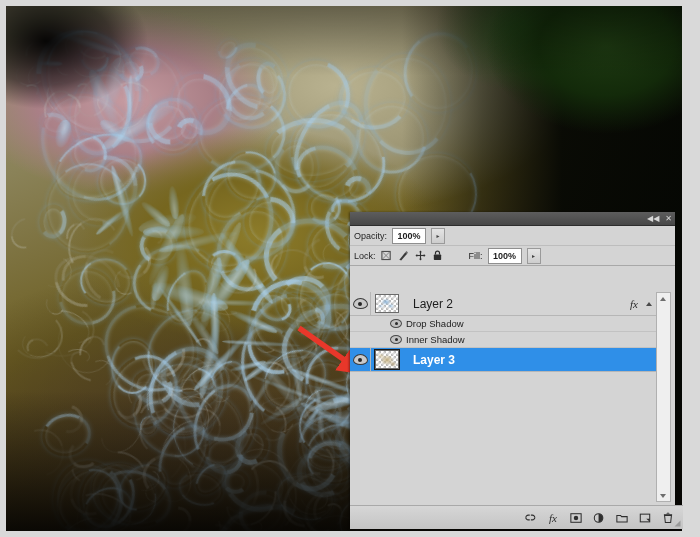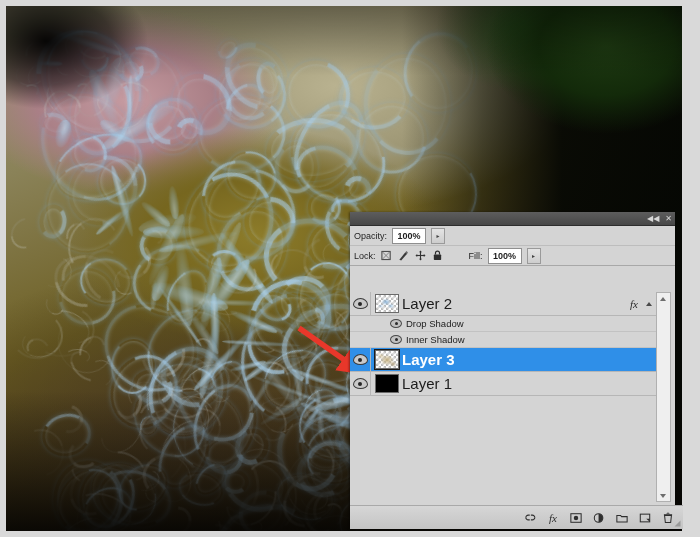--- a/index.html
+++ b/index.html
@@ -239,21 +239,21 @@
       radial-gradient(ellipse 4px 3px at 5px 11px, rgba(160,195,228,0.6) 0%, rgba(160,195,228,0) 72%);
   }
   .thumb-art-tan {
     position: absolute; inset: 0;
     background:
       radial-gradient(ellipse 8px 6px at 11px 9px, rgba(196,176,128,0.92) 0%, rgba(196,176,128,0.35) 62%, rgba(196,176,128,0) 85%),
       radial-gradient(ellipse 5px 4px at 5px 5px, rgba(214,198,158,0.8) 0%, rgba(214,198,158,0) 75%),
       radial-gradient(ellipse 5px 4px at 17px 13px, rgba(170,148,104,0.75) 0%, rgba(170,148,104,0) 75%);
   }
   .thumb-black { background: #000; background-image: none; }
-  .layer-name { margin-left: 2px; font-size: 15px; }
+  .layer-name { margin-left: 13px; font-size: 12px; }
   .layer-row.selected .layer-name { font-weight: bold; }
   .fx-mark {
     position: absolute; right: 22px;
     font-family: "Liberation Serif", serif;
     font-style: italic; font-size: 11px; color: #2a2a2a;
   }
   .fx-tri {
     position: absolute; right: 8px;
     width: 0; height: 0;
     border-left: 3.5px solid transparent; border-right: 3.5px solid transparent;
@@ -709,29 +709,20 @@
           <span class="eye"></span>
         </div>
         <div class="thumb-wrap">
           <div class="thumb selected-thumb">
               <div class="thumb-art-tan"></div>
             </div>
         </div>
         <span class="layer-name">Layer 3</span>
       </div>
 
-      <div class="layer-row">
-        <div class="eye-cell">
-          <span class="eye"></span>
-        </div>
-        <div class="thumb-wrap">
-          <div class="thumb thumb-black"></div>
-        </div>
-        <span class="layer-name">Layer 1</span>
-      </div>
     </div>
 
     <div id="panel-scrollbar">
       <div class="sb-arrow">
           <span class="sb-up"></span>
         </div>
       <div class="sb-arrow">
           <span class="sb-dn"></span>
         </div>
     </div>

